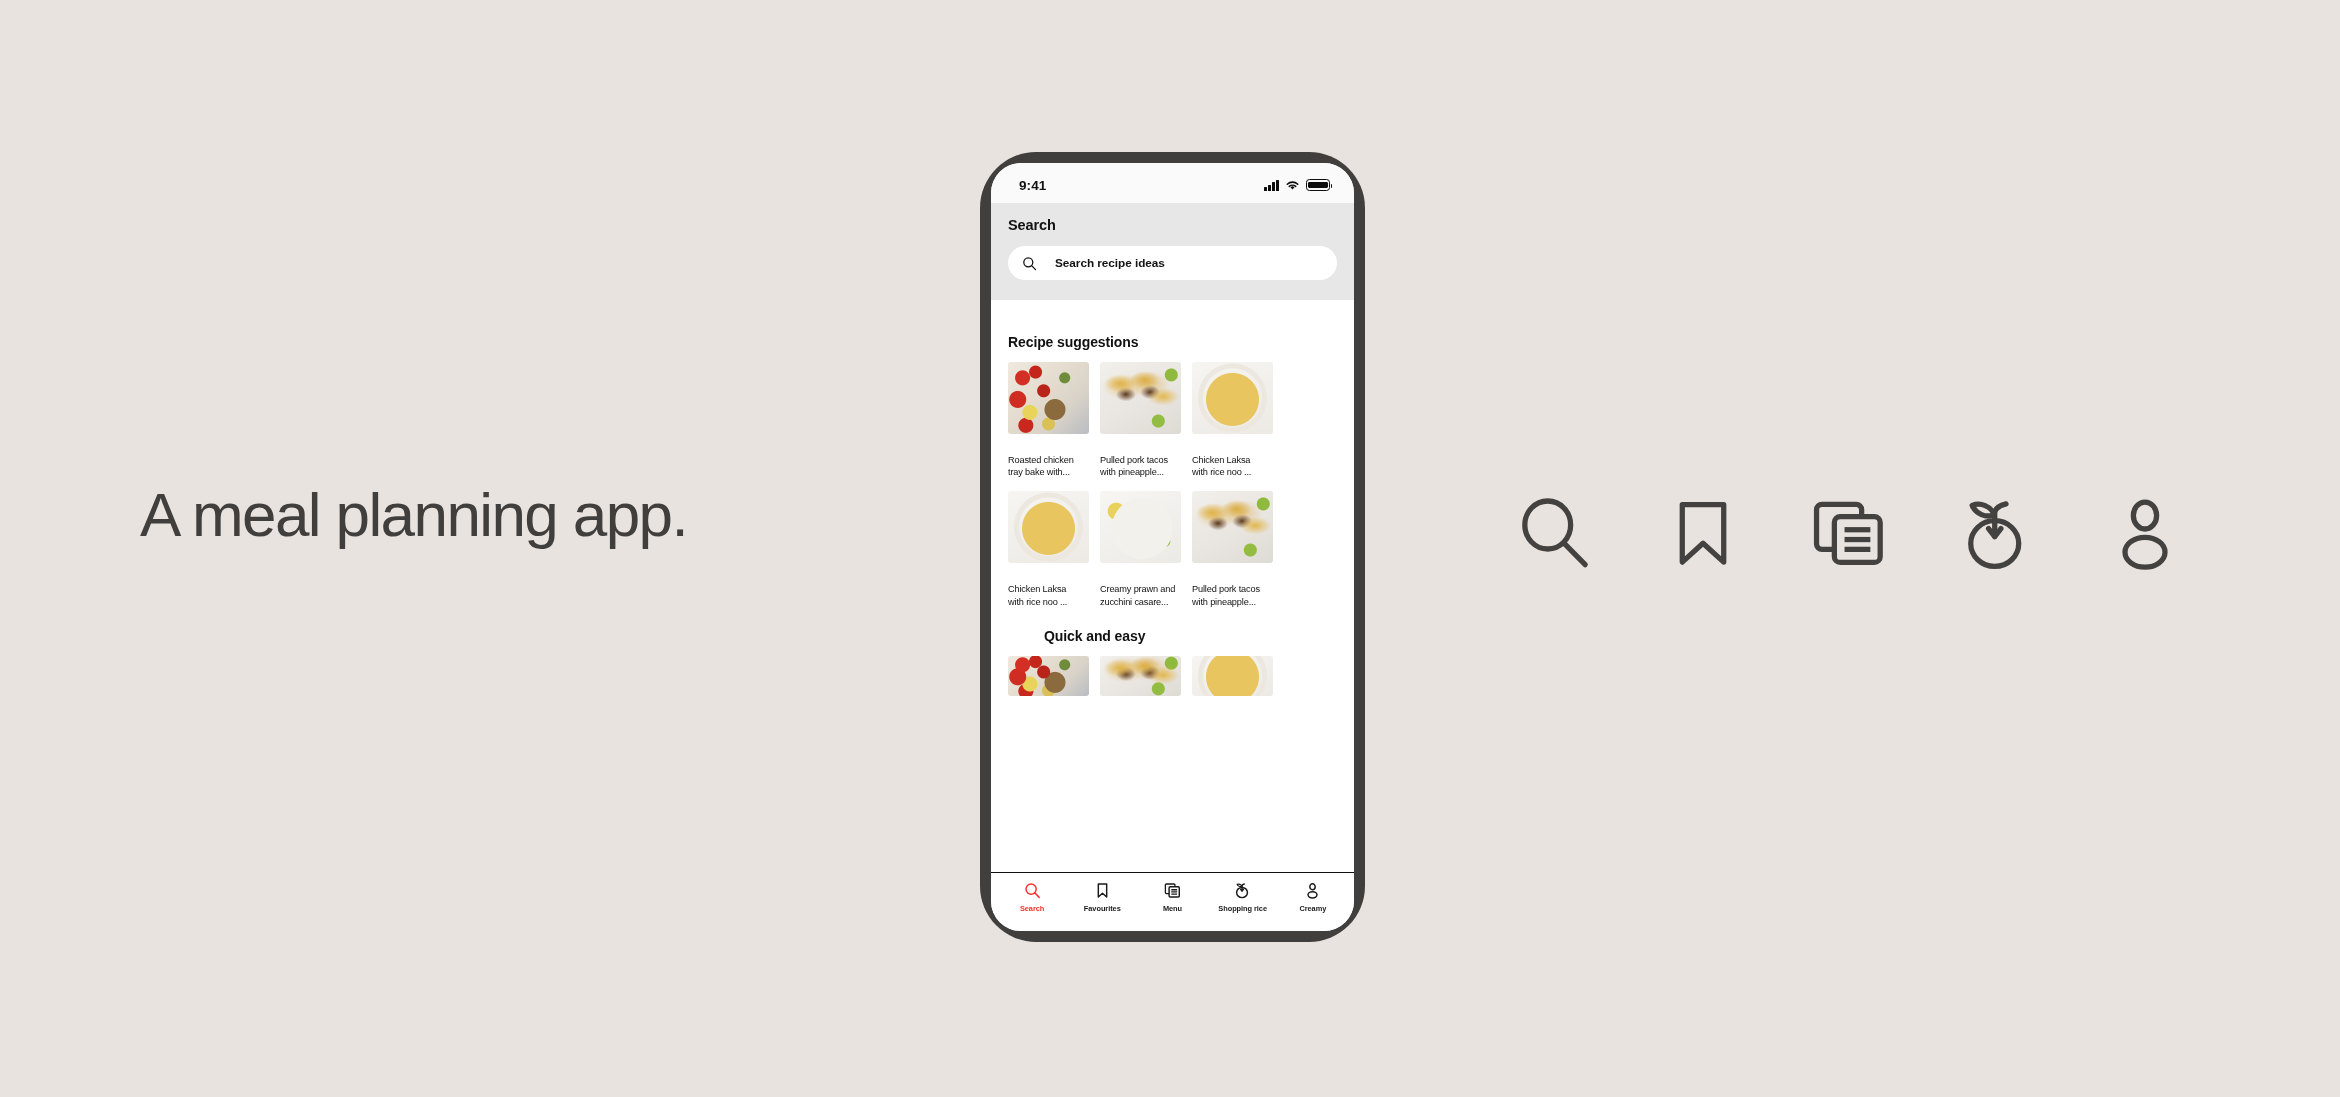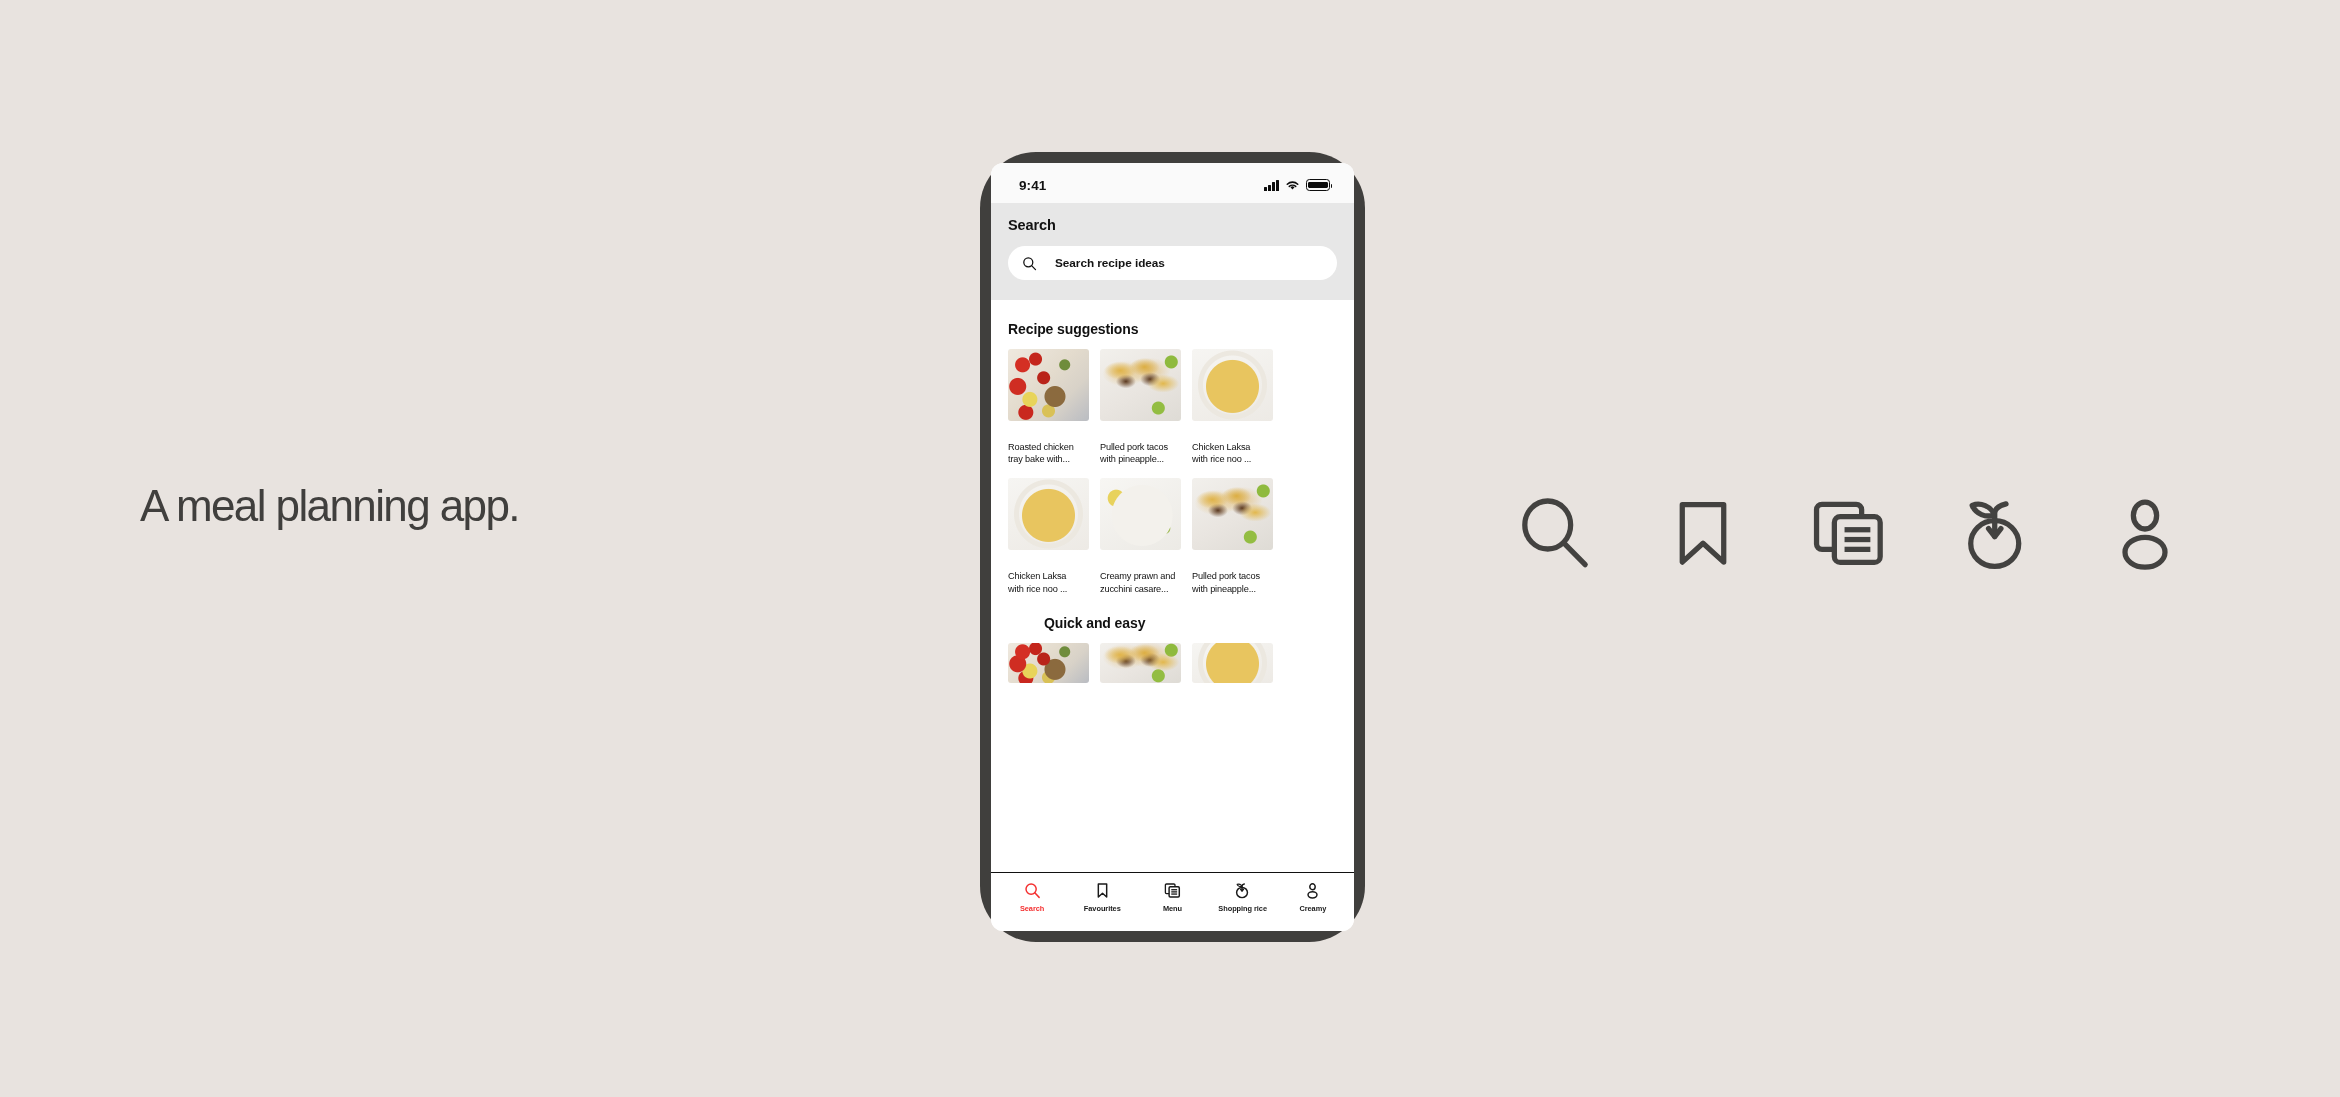--- a/index.html
+++ b/index.html
@@ -19,21 +19,21 @@
 
   
   .copy-block {
     position: absolute;
     left: 140px;
     top: 482px;
     width: 760px;
   }
 
   .headline {
-    font-size: 44px;
+    font-size: 62px;
     line-height: 1.08;
     font-weight: 400;
     letter-spacing: -1.6px;
     color: #403f3d;
     white-space: nowrap;
   }
 
   .subhead {
     margin-top: 44px;
     font-size: 30px;
@@ -54,21 +54,21 @@
     background: #403f3d;
     border-radius: 56px;
     padding: 11px;
   }
 
   .phone-screen {
     position: relative;
     width: 100%;
     height: 100%;
     background: #ffffff;
-    border-radius: 12px;
+    border-radius: 30px;
     overflow: hidden;
     display: flex;
     flex-direction: column;
   }
 
   
   .notch {
     position: absolute;
     top: 0;
     left: 50%;
@@ -155,21 +155,21 @@
     font-weight: 700;
     color: #141414;
     letter-spacing: -0.05px;
   }
 
   
   .app-body {
     flex: 1 1 auto;
     background: #fff;
     overflow: hidden;
-    padding: 4px 0 0 17px;
+    padding: 17px 0 0 17px;
     position: relative;
   }
   .section-title {
     font-size: 14px;
     font-weight: 700;
     color: #111;
     letter-spacing: -0.1px;
     margin: 17px 0 12px 0;
   }
   .section-title.second { margin-top: 20px; margin-left: 36px; }

